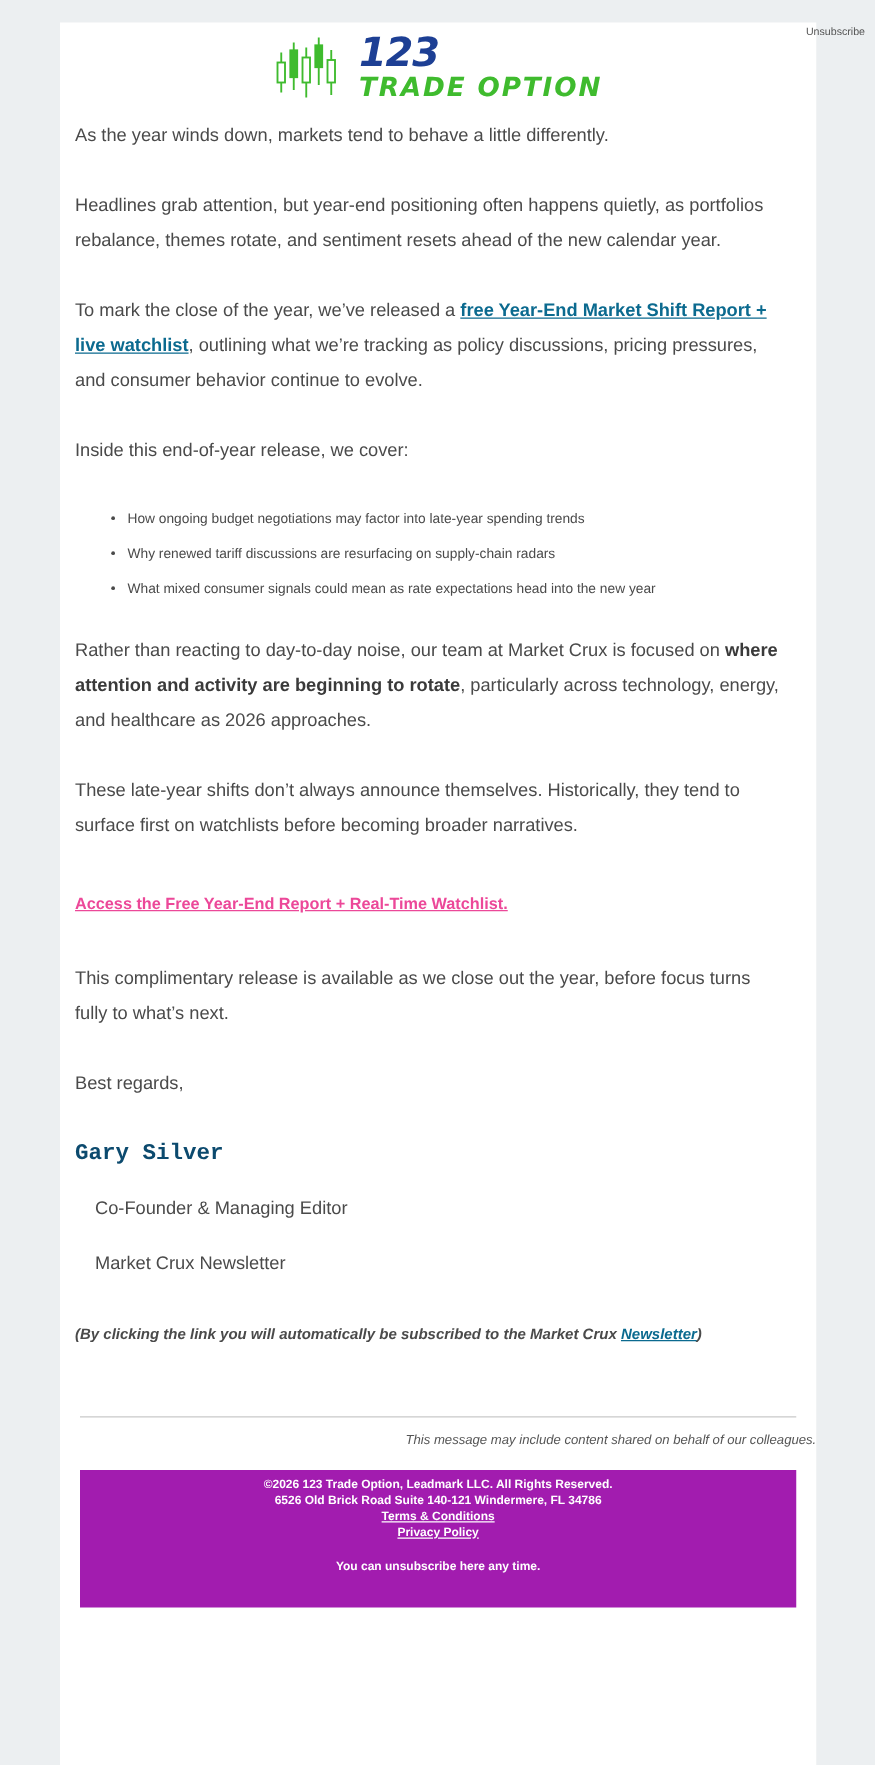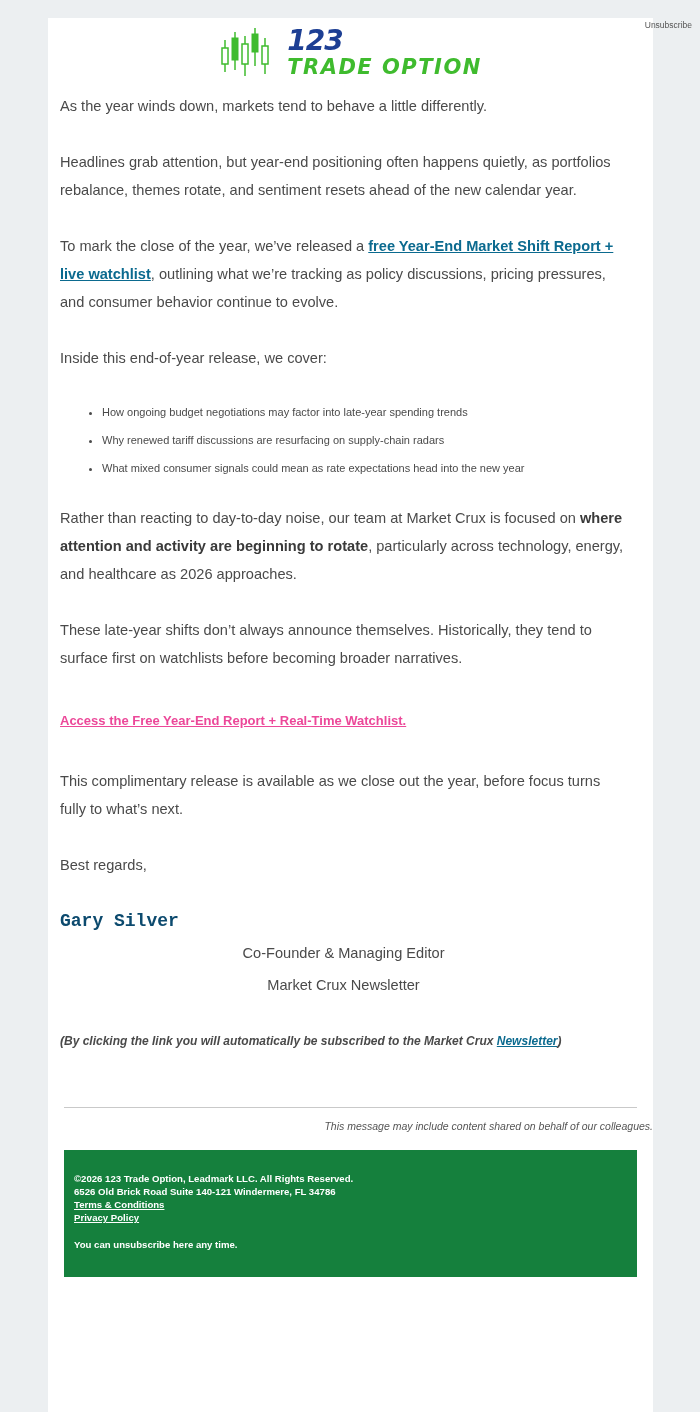--- a/index.html
+++ b/index.html
@@ -58,21 +58,21 @@
   .candles svg { display:block; }
   .logo-text {
     display: inline-block;
     text-align: left;
     line-height: 1;
   }
   .logo-123 {
     font-family: "DejaVu Sans", sans-serif;
     font-weight: bold;
     font-style: italic;
-    font-size: 28px;
+    font-size: 32px;
     color: #1d3f94;
     letter-spacing: -1px;
   }
   .logo-trade {
     font-family: "DejaVu Sans", sans-serif;
     font-weight: bold;
     font-style: italic;
     font-size: 21px;
     color: #3fbb2e;
     letter-spacing: 1.5px;
@@ -115,22 +115,21 @@
     font-weight: bold;
     color: #0c4a6e;
     line-height: 28px;
     margin: 0;
     font-family: Liberation Mono, monospace;
   }
   .sig-line {
     font-size: 14.6px;
     color: #4a4a4a;
     line-height: 28px;
-    margin: 4px;
-    text-align: center;
+    margin: 16px;
   }
   .disclaimer {
     font-size: 12px;
     font-style: italic;
     color: #4a4a4a;
     line-height: 28px;
     margin: 28px 0 0 0;
     font-weight: bold;
   }
   .disclaimer a {
@@ -144,24 +143,25 @@
     margin: 52px 16px 12px 16px;
   }
   .note {
     text-align: right;
     font-size: 10.5px;
     font-style: italic;
     color: #555;
     margin: 0 0 18px 0;
   }
   .footer-box {
-    background: #15803d;
+    background: #a21caf;
     color: #ffffff;
     margin: 0 16px;
-    padding: 22px 10px 26px 10px;
+    padding: 5px 10px 26px 10px;
+    text-align: center;
   }
   .footer-box div {
     font-size: 9.6px;
     font-weight: bold;
     line-height: 13px;
     color: #ffffff;
   }
   .footer-box a {
     color: #ffffff;
     text-decoration: underline;

